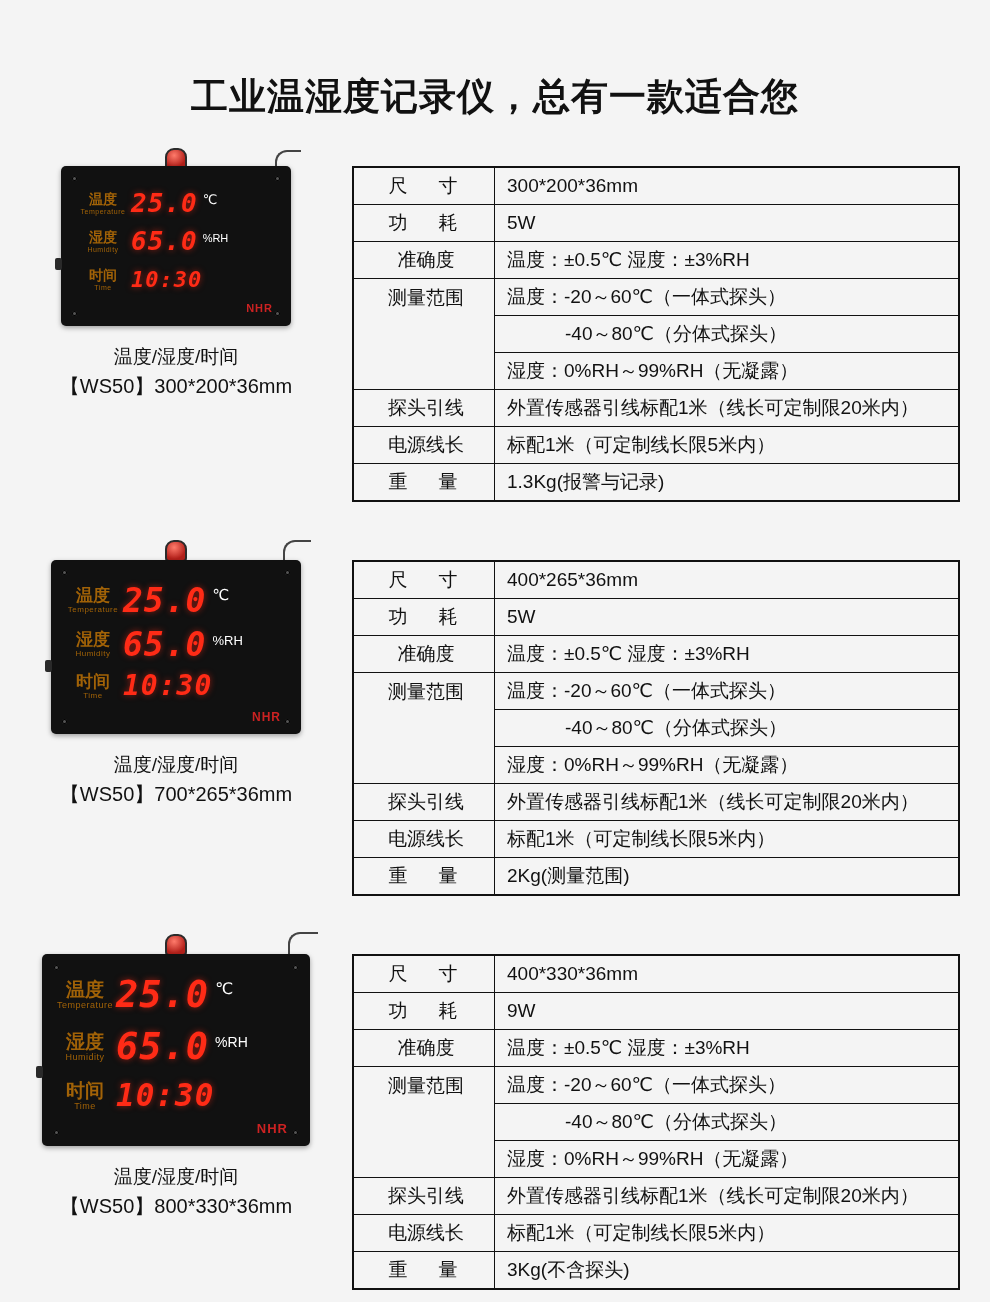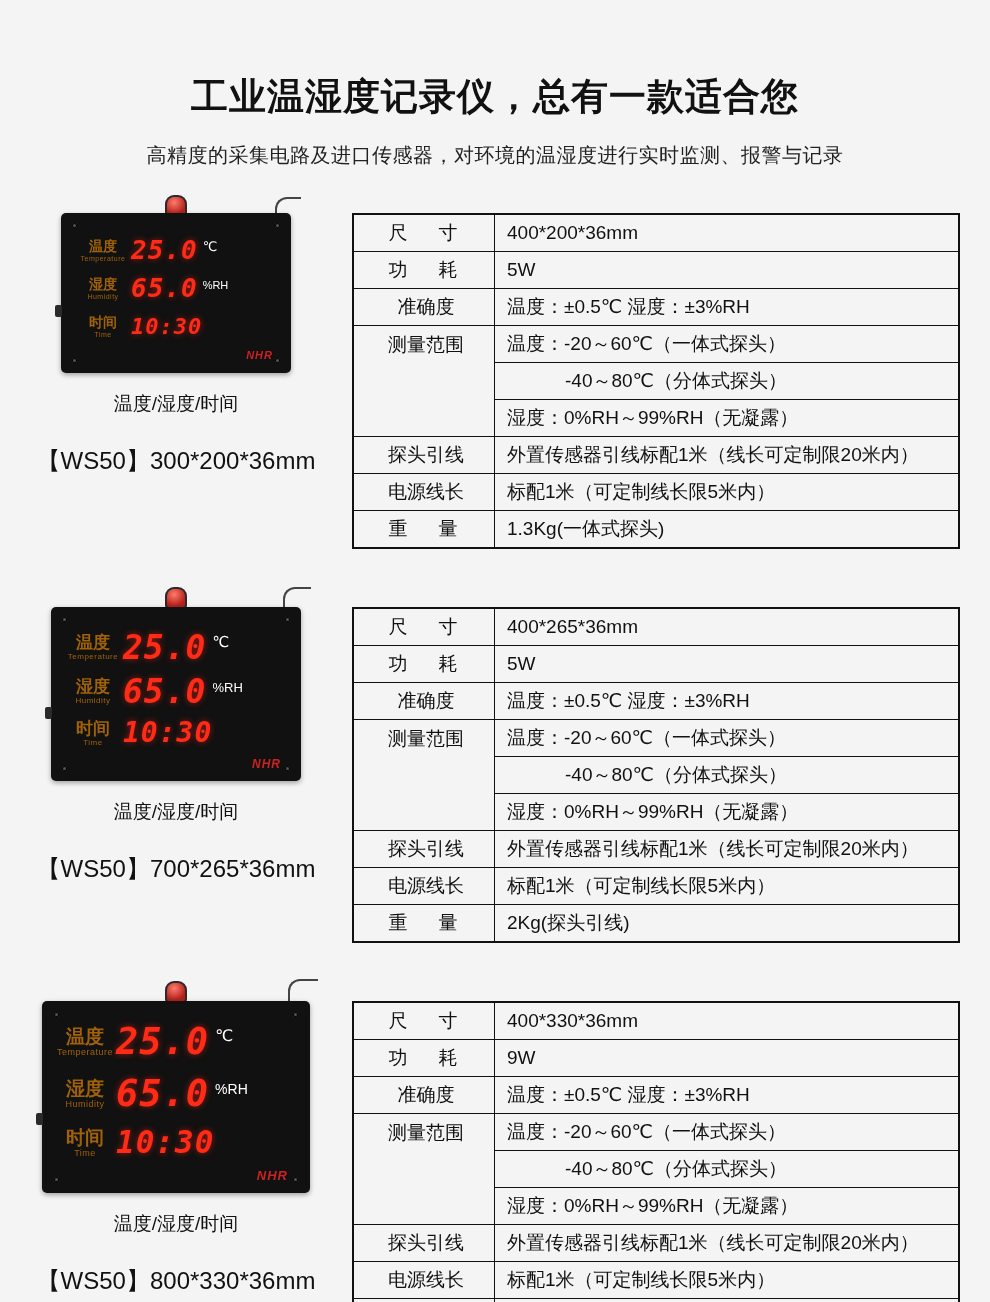--- a/index.html
+++ b/index.html
@@ -115,31 +115,30 @@
     line-height:1;
   }
   .unit{
     color:#fff;
     align-self:flex-start;
   }
   .brand{
     position:absolute;
     color:#c22;
     font-weight:bold;
-    font-style:italic;
     letter-spacing:1px;
   }
 
   .caption{
     margin-top:12px;
     font-size:19px;
     color:#111;
     line-height:1.55;
   }
-  .caption .model{font-size:24px;margin-top:24px;}
+  .caption .model{font-size:20px;}
 
   
   table.spec{
     border-collapse:collapse;
     width:608px;
     background:#f4f4f4;
     border:2px solid #111;
   }
   table.spec td{
     border:1px solid #111;
@@ -159,21 +158,20 @@
   table.spec td.v{padding-left:12px;}
   table.spec td.v.indent{padding-left:70px;}
 </style>
 </head>
 <body>
 
 <div class="page">
 
   <div class="header">
     <h1>工业温湿度记录仪，总有一款适合您</h1>
-    <div class="sub">高精度的采集电路及进口传感器，对环境的温湿度进行实时监测、报警与记录</div>
   </div>
 
   <div class="block" style="margin-top:44px;">
     <div class="left">
       <div class="device-wrap">
         <div class="lamp" style="top:-18px;"></div>
         <div class="wire" style="left:214px;top:-16px;width:24px;height:20px;"></div>
         <div class="device" style="width:230px;height:160px;">
           <div class="bezel-dot" style="left:11px;top:10px;"></div>
           <div class="bezel-dot" style="right:11px;top:10px;"></div>
@@ -212,21 +210,21 @@
         <div>温度/湿度/时间</div>
         <div class="model">【WS50】300*200*36mm</div>
       </div>
     </div>
 
     <div class="right">
       <table class="spec">
         <tbody>
             <tr>
           <td class="k">尺　寸</td>
-          <td class="v">400*200*36mm</td>
+          <td class="v">300*200*36mm</td>
         </tr>
         <tr>
           <td class="k">功　耗</td>
           <td class="v">5W</td>
         </tr>
         <tr>
           <td class="k nosp">准确度</td>
           <td class="v">温度：±0.5℃  湿度：±3%RH</td>
         </tr>
         <tr>
@@ -242,21 +240,21 @@
         <tr>
           <td class="k nosp">探头引线</td>
           <td class="v">外置传感器引线标配1米（线长可定制限20米内）</td>
         </tr>
         <tr>
           <td class="k nosp">电源线长</td>
           <td class="v">标配1米（可定制线长限5米内）</td>
         </tr>
         <tr>
           <td class="k">重　量</td>
-          <td class="v">1.3Kg(一体式探头)</td>
+          <td class="v">1.3Kg(报警与记录)</td>
         </tr>
       </tbody>
         </table>
     </div>
   </div>
 
   <div class="block" style="margin-top:58px;">
     <div class="left">
       <div class="device-wrap">
         <div class="lamp" style="top:-20px;"></div>
@@ -329,21 +327,21 @@
         <tr>
           <td class="k nosp">探头引线</td>
           <td class="v">外置传感器引线标配1米（线长可定制限20米内）</td>
         </tr>
         <tr>
           <td class="k nosp">电源线长</td>
           <td class="v">标配1米（可定制线长限5米内）</td>
         </tr>
         <tr>
           <td class="k">重　量</td>
-          <td class="v">2Kg(探头引线)</td>
+          <td class="v">2Kg(测量范围)</td>
         </tr>
       </tbody>
         </table>
     </div>
   </div>
 
   <div class="block" style="margin-top:58px;">
     <div class="left">
       <div class="device-wrap">
         <div class="lamp" style="top:-20px;"></div>

